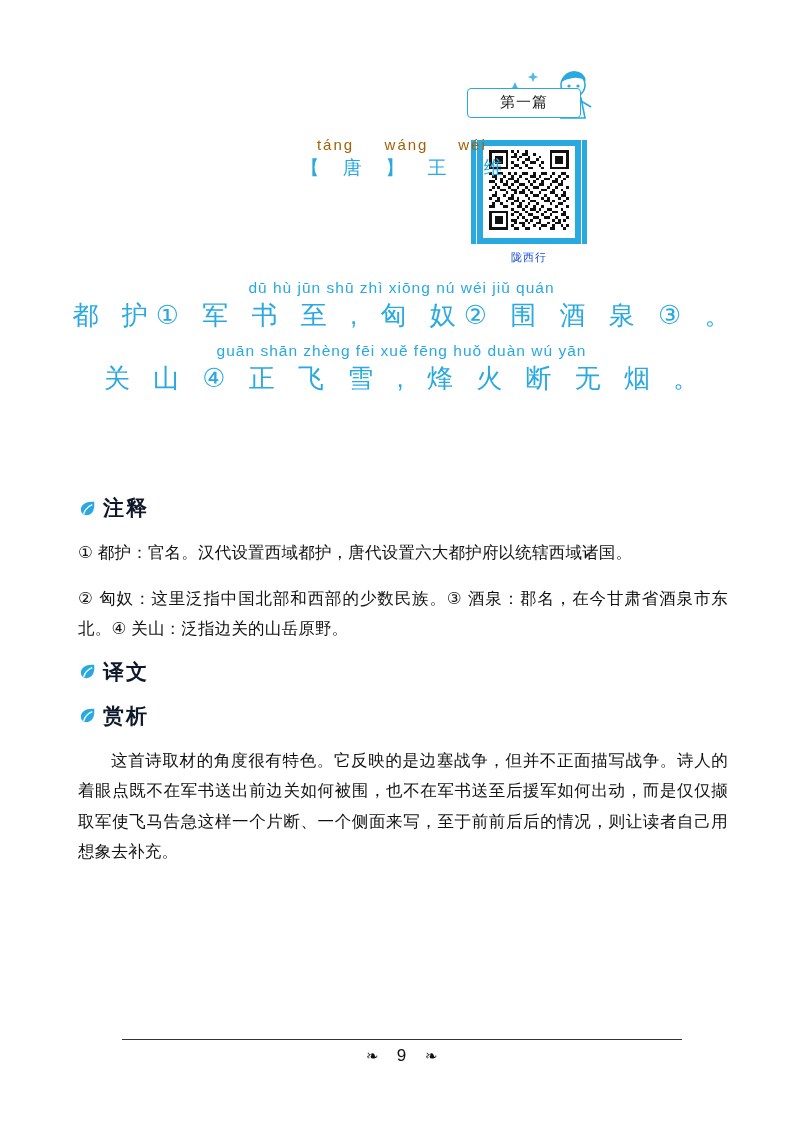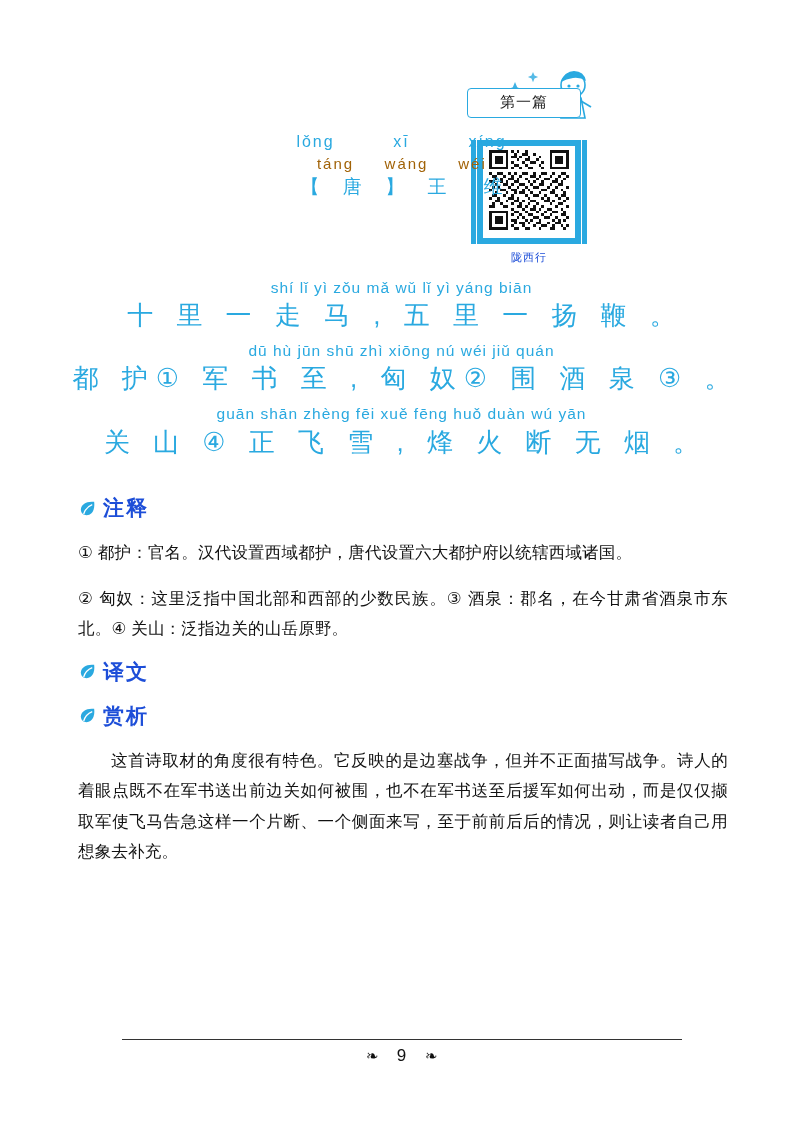--- a/index.html
+++ b/index.html
@@ -146,21 +146,21 @@
     align-items: center;
     gap: 6px;
     margin: 4px 0 2px;
   }
   .sec-icon {
     width: 19px;
     height: 19px;
     flex: 0 0 19px;
   }
   .sec-title {
-    color: #1d4ed8;
+    color: #0f172a;
     font-size: 21px;
     font-weight: bold;
     letter-spacing: 2px;
   }
 
   
   .content {
     position: absolute;
     left: 78px;
     top: 490px;
@@ -432,34 +432,27 @@
             <rect x="18" y="28" width="1" height="1"></rect>
             <rect x="22" y="28" width="2" height="1"></rect>
             <rect x="27" y="28" width="1" height="1"></rect>
         </g>
       </svg>
     </div>
     <div class="qr-caption">陇西行</div>
   </div>
 
   <div class="title-block">
-    <div class="pinyin-row">
-      <span style="display:inline-block;width:86px">lǒng</span><span style="display:inline-block;width:86px">xī</span><span style="display:inline-block;width:86px">xíng</span>
-    </div>
     <div class="author-pinyin">
       <span style="display:inline-block;width:70px">táng</span><span style="display:inline-block;width:72px">wáng</span><span style="display:inline-block;width:60px">wéi</span>
     </div>
     <div class="author-line">【 唐 】 王　维</div>
   </div>
 
   <div class="poem">
-    <div class="poem-line">
-      <div class="poem-py">shí  lǐ   yì  zǒu mǎ    wǔ  lǐ    yì  yáng biān</div>
-      <div class="poem-hz">十 里 一 走 马 , 五 里 一 扬 鞭 。</div>
-    </div>
     <div class="poem-line">
       <div class="poem-py">dū  hù      jūn shū zhì    xiōng nú     wéi jiǔ quán</div>
       <div class="poem-hz">都 护① 军 书 至 , 匈 奴② 围 酒 泉 ③ 。</div>
     </div>
     <div class="poem-line">
       <div class="poem-py">guān shān    zhèng fēi xuě    fēng huǒ duàn wú yān</div>
       <div class="poem-hz">关 山 ④ 正 飞 雪 , 烽 火 断 无 烟 。</div>
     </div>
   </div>
 

